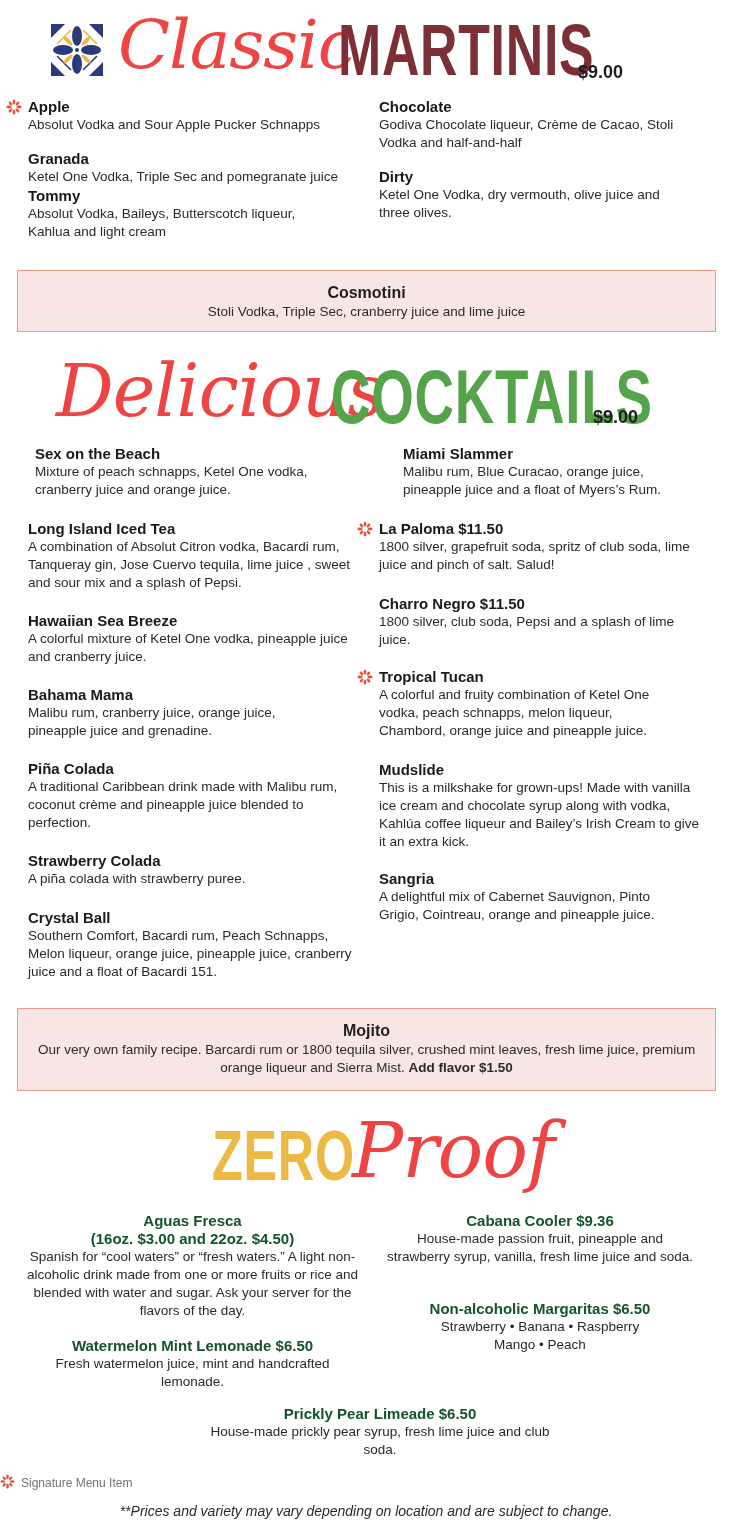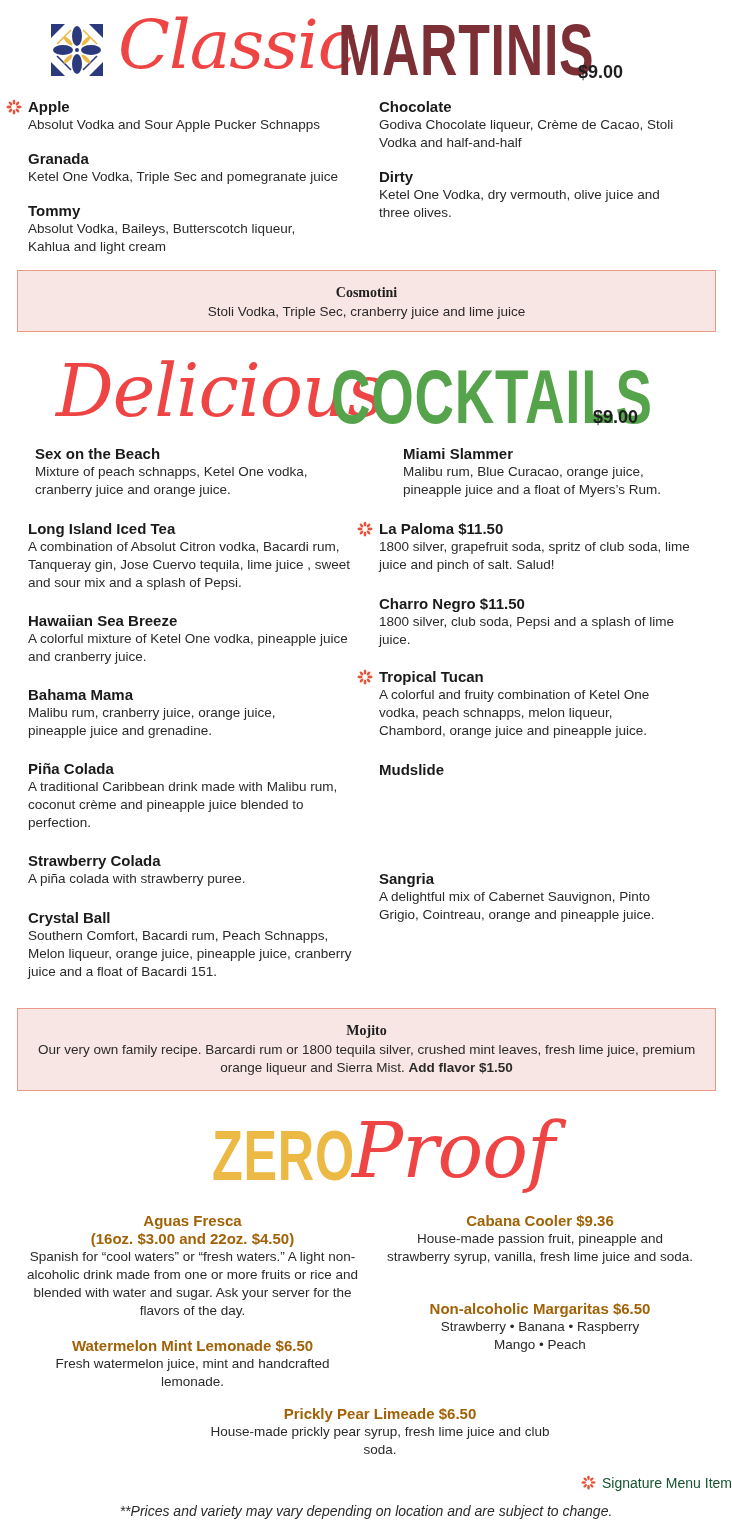--- a/index.html
+++ b/index.html
@@ -13,25 +13,25 @@
   .block { font-family: "Liberation Sans", sans-serif; font-weight: 700; letter-spacing: 1px; transform: scaleX(0.72); transform-origin: left center; }
   .price-tag { font-family: "Liberation Sans", sans-serif; font-weight: 700; font-size: 18px; color: #1e1e1e; text-align: center; }
 
   
   .item { position: absolute; width: 330px; }
   .item .name { font-weight: 700; font-size: 15px; line-height: 18px; color: #1a1a1a; }
   .item .desc { font-size: 13.5px; line-height: 18px; color: #2a2a2a; }
   .star { position: absolute; left: -22px; top: 1px; width: 16px; height: 16px; }
 
   .box { position: absolute; background: #f8e6e4; border: 1.5px solid #ea9a88; text-align: center; }
-  .box .name { font-weight: 700; font-size: 14px; line-height: 20px; font-family: Liberation Serif, serif; }
+  .box .name { font-weight: 700; font-size: 16px; line-height: 20px; }
   .box .desc { font-size: 13.5px; line-height: 18px; color: #2a2a2a; }
 
   .center-item { position: absolute; text-align: center; }
-  .center-item .name { font-weight: 700; font-size: 15px; line-height: 18px; color: #a16207; }
+  .center-item .name { font-weight: 700; font-size: 15px; line-height: 18px; color: #14532d; }
   .center-item .desc { font-size: 13.5px; line-height: 18px; color: #2a2a2a; }
 </style>
 </head>
 <body>
 
 <svg width="0" height="0" style="position:absolute">
   <defs>
     <g id="sigstar">
       <g fill="#e2553a">
         <ellipse cx="8" cy="3" rx="1.4" ry="2.6"></ellipse>
@@ -77,21 +77,21 @@
   <svg class="star" viewBox="0 0 16 16">
       <use href="#sigstar"></use>
     </svg>
   <div class="name">Apple</div>
   <div class="desc">Absolut Vodka and Sour Apple Pucker Schnapps</div>
 </div>
 <div class="item" style="left:28px;top:150px;">
   <div class="name">Granada</div>
   <div class="desc">Ketel One Vodka, Triple Sec and pomegranate juice</div>
 </div>
-<div class="item" style="left:28px;top:202px;width:300px;">
+<div class="item" style="left:28px;top:187px;width:300px;">
   <div class="name">Tommy</div>
   <div class="desc">Absolut Vodka, Baileys, Butterscotch liqueur, Kahlua and light cream</div>
 </div>
 
 <div class="item" style="left:379px;top:98px;width:320px;">
   <div class="name">Chocolate</div>
   <div class="desc">Godiva Chocolate liqueur, Crème de Cacao, Stoli Vodka and half-and-half</div>
 </div>
 <div class="item" style="left:379px;top:168px;width:310px;">
   <div class="name">Dirty</div>
@@ -155,20 +155,21 @@
 </div>
 <div class="item" style="left:379px;top:668px;width:290px;">
   <svg class="star" viewBox="0 0 16 16">
       <use href="#sigstar"></use>
     </svg>
   <div class="name">Tropical Tucan</div>
   <div class="desc">A colorful and fruity combination of Ketel One vodka, peach schnapps, melon liqueur, Chambord, orange juice and pineapple juice.</div>
 </div>
 <div class="item" style="left:379px;top:761px;width:325px;">
   <div class="name">Mudslide</div>
+  <div class="desc">This is a milkshake for grown-ups! Made with vanilla ice cream and chocolate syrup along with vodka, Kahlúa coffee liqueur and Bailey’s Irish Cream to give it an extra kick.</div>
 </div>
 <div class="item" style="left:379px;top:870px;width:310px;">
   <div class="name">Sangria</div>
   <div class="desc">A delightful mix of Cabernet Sauvignon, Pinto Grigio, Cointreau, orange and pineapple juice.</div>
 </div>
 
 <div class="box" style="left:17px;top:1008px;width:699px;height:83px;padding:12px 14px 0 14px;">
   <div class="name">Mojito</div>
   <div class="desc">
     <span>Our very own family recipe. Barcardi rum or 1800 tequila silver, crushed mint leaves, fresh lime juice, premium orange liqueur and Sierra Mist.</span>
@@ -197,19 +198,19 @@
 <div class="center-item" style="left:385px;top:1300px;width:310px;">
   <div class="name">Non-alcoholic Margaritas $6.50</div>
   <div class="desc">Strawberry • Banana • Raspberry</div>
   <div class="desc">Mango • Peach</div>
 </div>
 <div class="center-item" style="left:200px;top:1405px;width:360px;">
   <div class="name">Prickly Pear Limeade $6.50</div>
   <div class="desc" style="padding:0 10px;">House-made prickly pear syrup, fresh lime juice and club soda.</div>
 </div>
 
-<div class="abs" style="left:0;top:1474px;width:732px;text-align:right;font-size:14px;line-height:18px;color:#14532d;">
+<div class="abs" style="left:0;top:1474px;width:732px;text-align:left;font-size:12px;line-height:18px;color:#737373;">
   <svg viewBox="0 0 16 16" width="15" height="15" style="vertical-align:-2px;margin-right:6px;">
       <use href="#sigstar"></use>
     </svg><span>Signature Menu Item</span>
 </div>
 
 <div class="abs" style="left:0;top:1502px;width:732px;text-align:center;font-size:14px;font-style:italic;line-height:18px;color:#2a2a2a;">**Prices and variety may vary depending on location and are subject to change.</div>
 
 </body></html>

